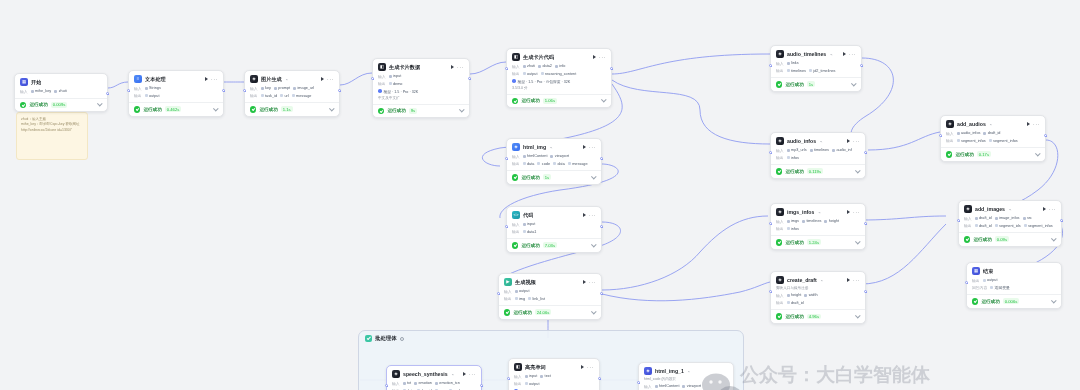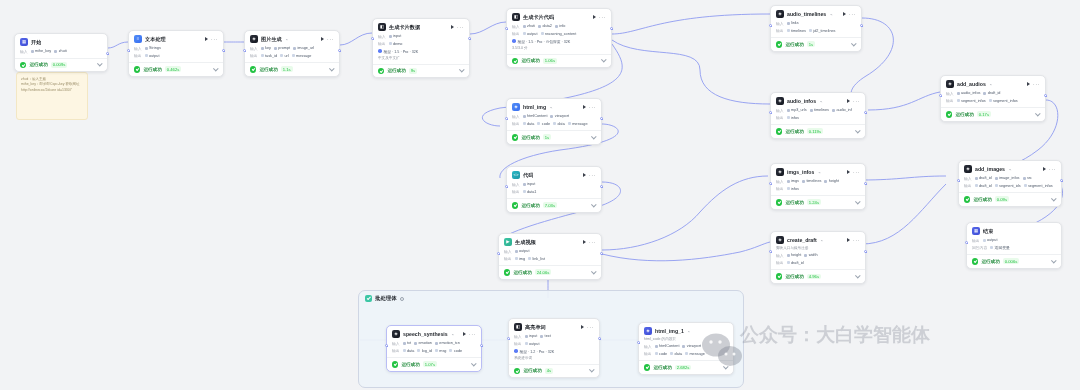--- a/index.html
+++ b/index.html
@@ -8,20 +8,21 @@
     overflow: hidden;
     background: #f2f3f5;
     font-family: "Liberation Sans", "DejaVu Sans", sans-serif;
   }
   #canvas {
     position: relative;
     width: 1080px; height: 330px;
     background: #f2f3f5;
     background-image: radial-gradient(circle, #dcdee0 0.6px, transparent 0.6px);
     background-size: 14px 14px;
+    margin-top: 40px;
   }
   #edges { position: absolute; inset: 0; width: 1080px; height: 390px; pointer-events: none; }
 
   
   .group-frame {
     position: absolute;
     border: 1px solid #cfd6e4;
     border-radius: 7px;
     background: rgba(238,244,248,0.92);
   }

